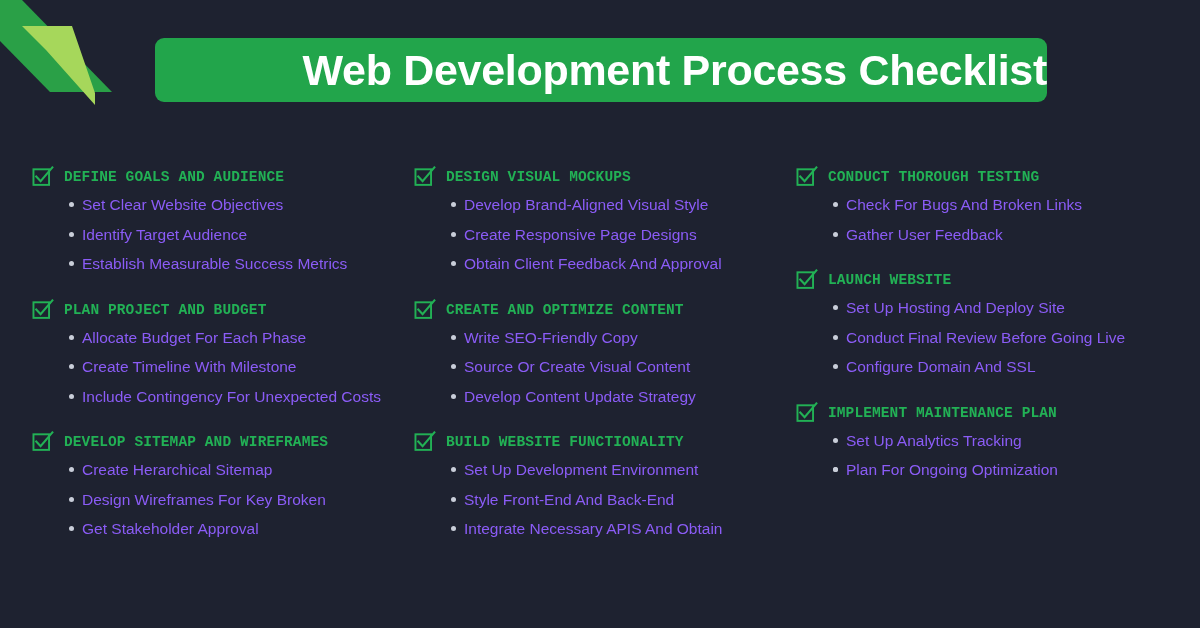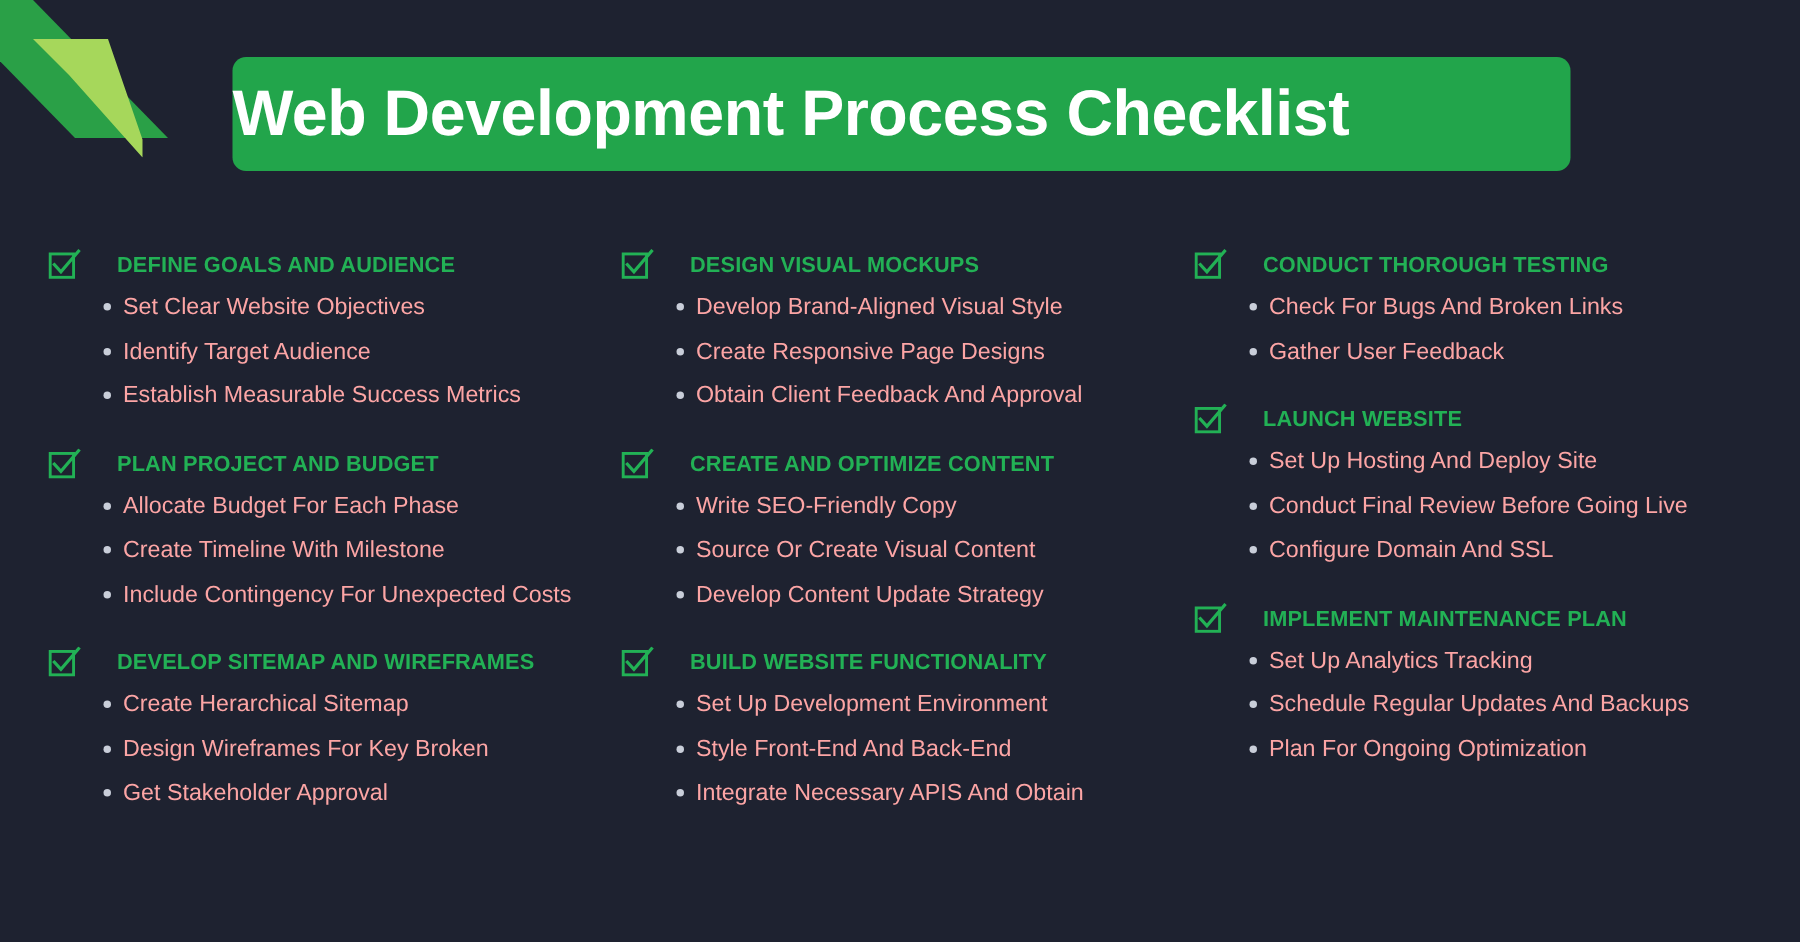--- a/index.html
+++ b/index.html
@@ -26,26 +26,26 @@
     height: 105px;
     pointer-events: none;
   }
 
   
   #title-bar {
     position: absolute;
     left: 155px;
     top: 38px;
     width: 892px;
-    height: 76px;
+    height: 64px;
     background: #22a54b;
     border-radius: 9px;
     display: flex;
     align-items: center;
-    justify-content: flex-start;
+    justify-content: flex-end;
   }
 
   #page-title {
     color: #ffffff;
     font-size: 43px;
     font-weight: bold;
     letter-spacing: -0.3px;
     line-height: 1;
     white-space: nowrap;
   }
@@ -66,22 +66,23 @@
   }
 
   .section {
     margin-bottom: 27px;
   }
   .section:last-child { margin-bottom: 0; }
 
   .section-head {
     display: flex;
     align-items: center;
-    gap: 24px;
+    gap: 10px;
     margin-bottom: 9px;
+    font-family: Liberation Mono, monospace;
   }
 
   .check-icon {
     flex: 0 0 auto;
     width: 22px;
     height: 22px;
     display: block;
   }
 
   .section-title {
@@ -94,21 +95,21 @@
   }
 
   .items {
     list-style: none;
     margin: 0;
     padding: 0;
   }
 
   .item {
     position: relative;
-    color: #fca5a5;
+    color: #8b5cf6;
     font-size: 15.5px;
     line-height: 1;
     padding-left: 50px;
     margin-bottom: 14px;
     white-space: nowrap;
   }
   .item:last-child { margin-bottom: 0; }
 
   .item .bullet {
     position: absolute;
@@ -261,19 +262,19 @@
     <div class="section">
       <div class="section-head">
         <svg class="check-icon" viewBox="0 0 24 24" xmlns="http://www.w3.org/2000/svg">
           <rect x="1.6" y="3.6" width="17" height="17" fill="none" stroke="#22b155" stroke-width="2.1"></rect>
           <path d="M4.6 11.4 L9.4 16.6 L22.2 1.6" fill="none" stroke="#22b155" stroke-width="2.3" stroke-linecap="square"></path>
         </svg>
         <span class="section-title">IMPLEMENT MAINTENANCE PLAN</span>
       </div>
       <ul class="items">
         <li class="item"><span class="bullet"></span><span>Set Up Analytics Tracking</span></li>
-        <li class="item"><span class="bullet"></span><span>Schedule Regular Updates And Backups</span></li>
+        <li class="item"><span class="bullet"></span></li>
         <li class="item"><span class="bullet"></span><span>Plan For Ongoing Optimization</span></li>
       </ul>
     </div>
   </div>
 
 </div>
 
 </body></html>

